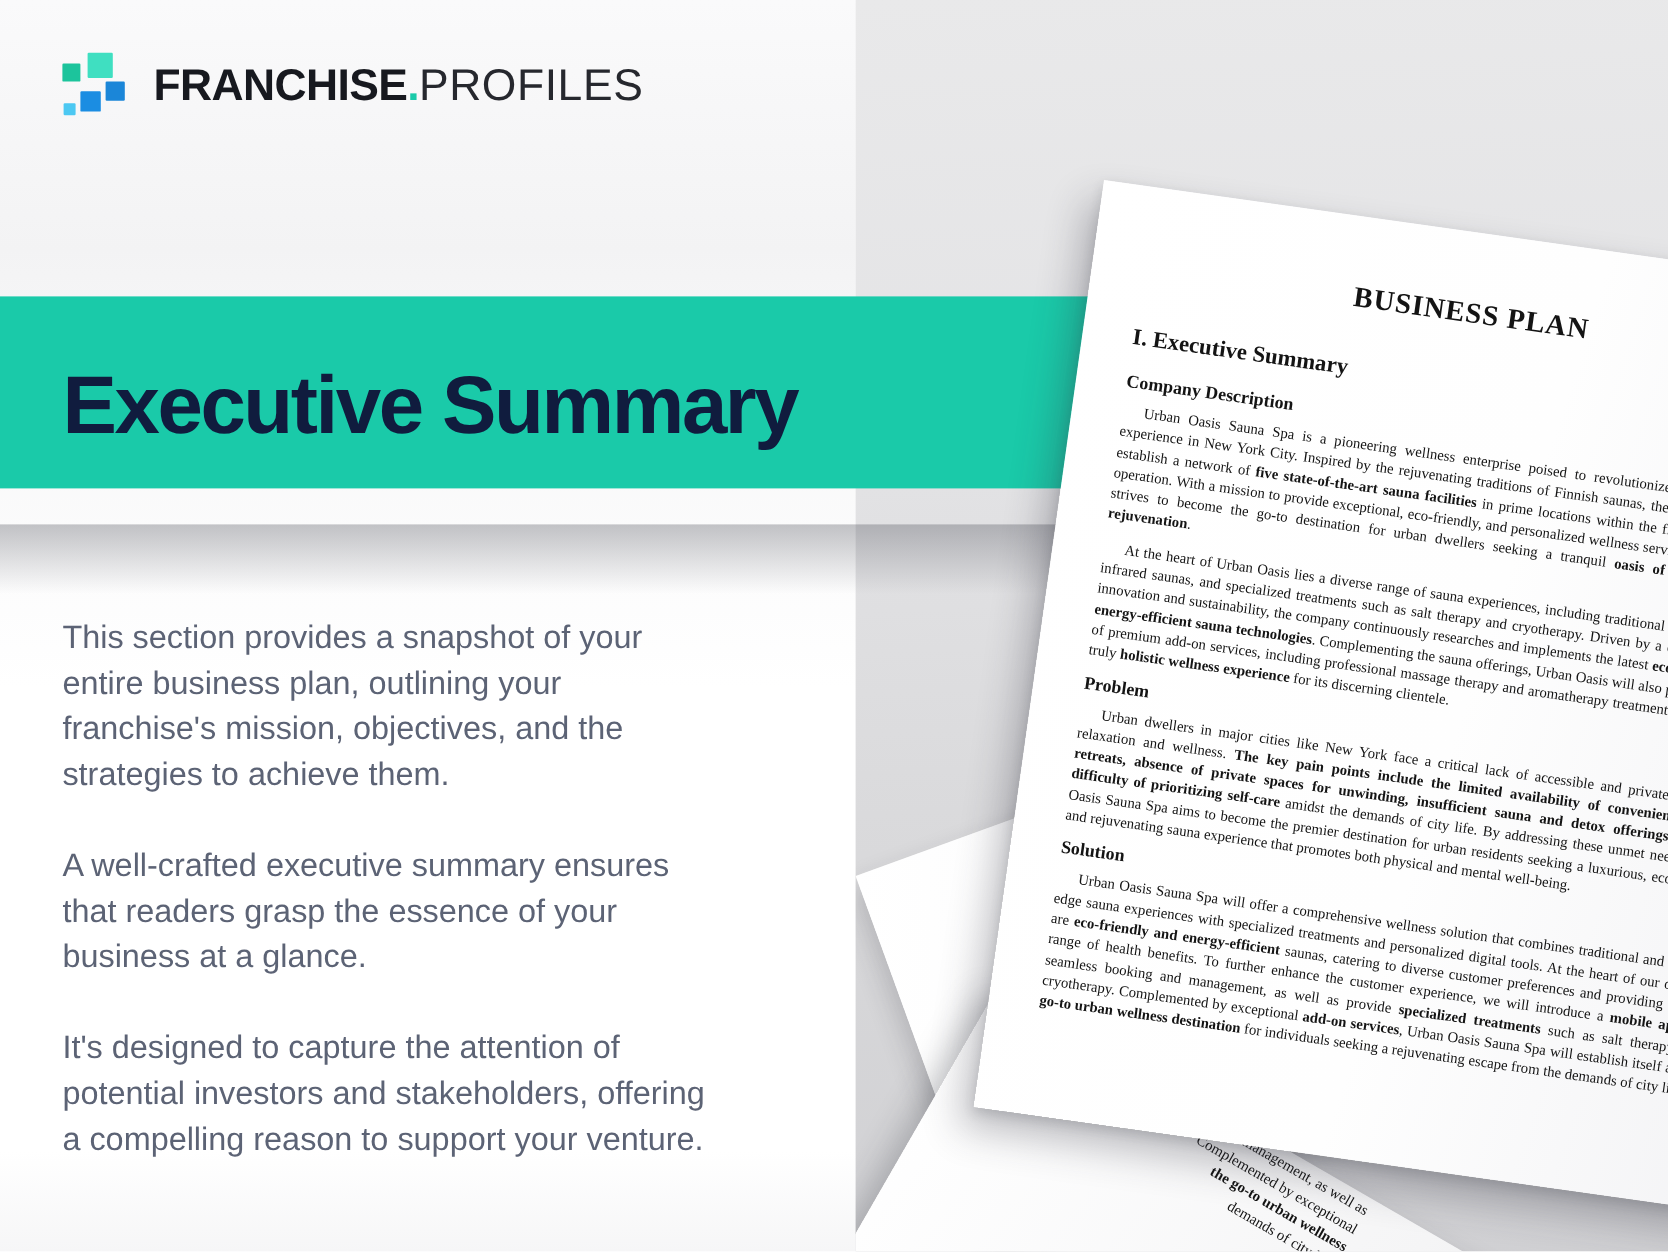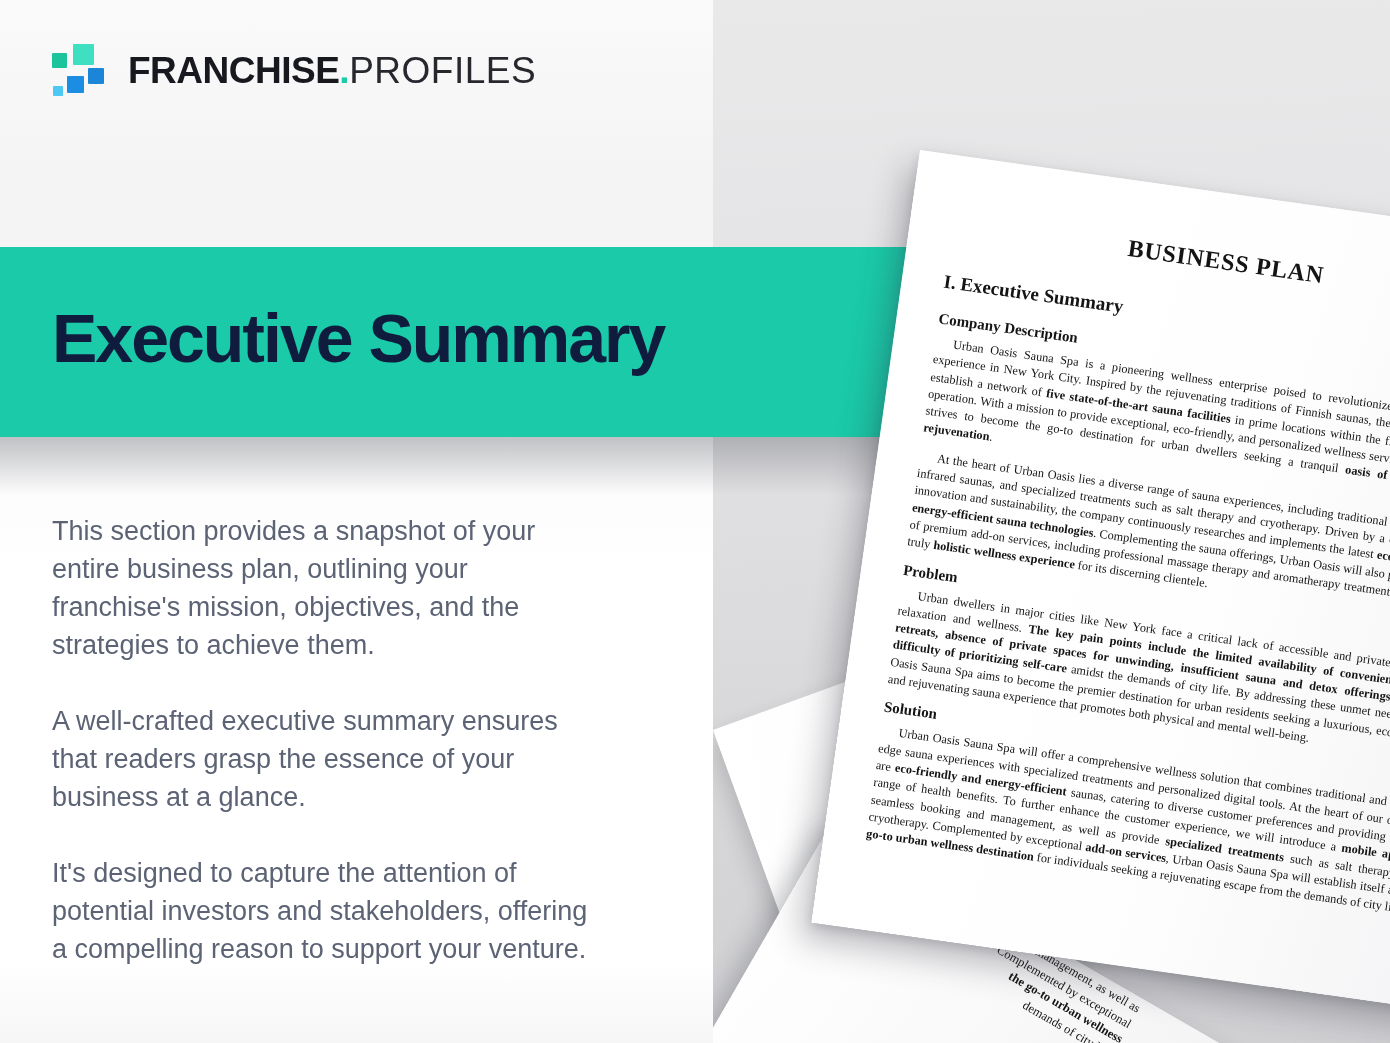--- a/index.html
+++ b/index.html
@@ -21,21 +21,21 @@
     position:absolute;left:0;top:0;width:713px;height:1043px;
     background:linear-gradient(180deg,#fafafb 0%,#f3f3f4 20%,#f5f5f6 24%,#ffffff 55%,#ffffff 92%,#f6f6f7 100%);
   }
   
   .right-panel{
     position:absolute;left:713px;top:0;right:0;bottom:0;
     background:linear-gradient(178deg,#e9e9ea 0%,#e3e3e5 35%,#d8d8da 70%,#d0d0d3 100%);
   }
   
   .banner{
-    position:absolute;left:0;top:247px;width:908px;height:190px;
+    position:absolute;left:0;top:247px;width:908px;height:160px;
     background:var(--accent);z-index:2;
   }
   .banner h1{
     margin:0;padding:56px 0 0 52px;
     font-size:68px;line-height:1.05;font-weight:700;letter-spacing:-2px;
     color:var(--navy);
   }
   .banner-shadow{
     position:absolute;left:0;top:437px;width:908px;height:58px;z-index:2;
     background:linear-gradient(180deg,rgba(70,72,82,0.32),rgba(70,72,82,0));

